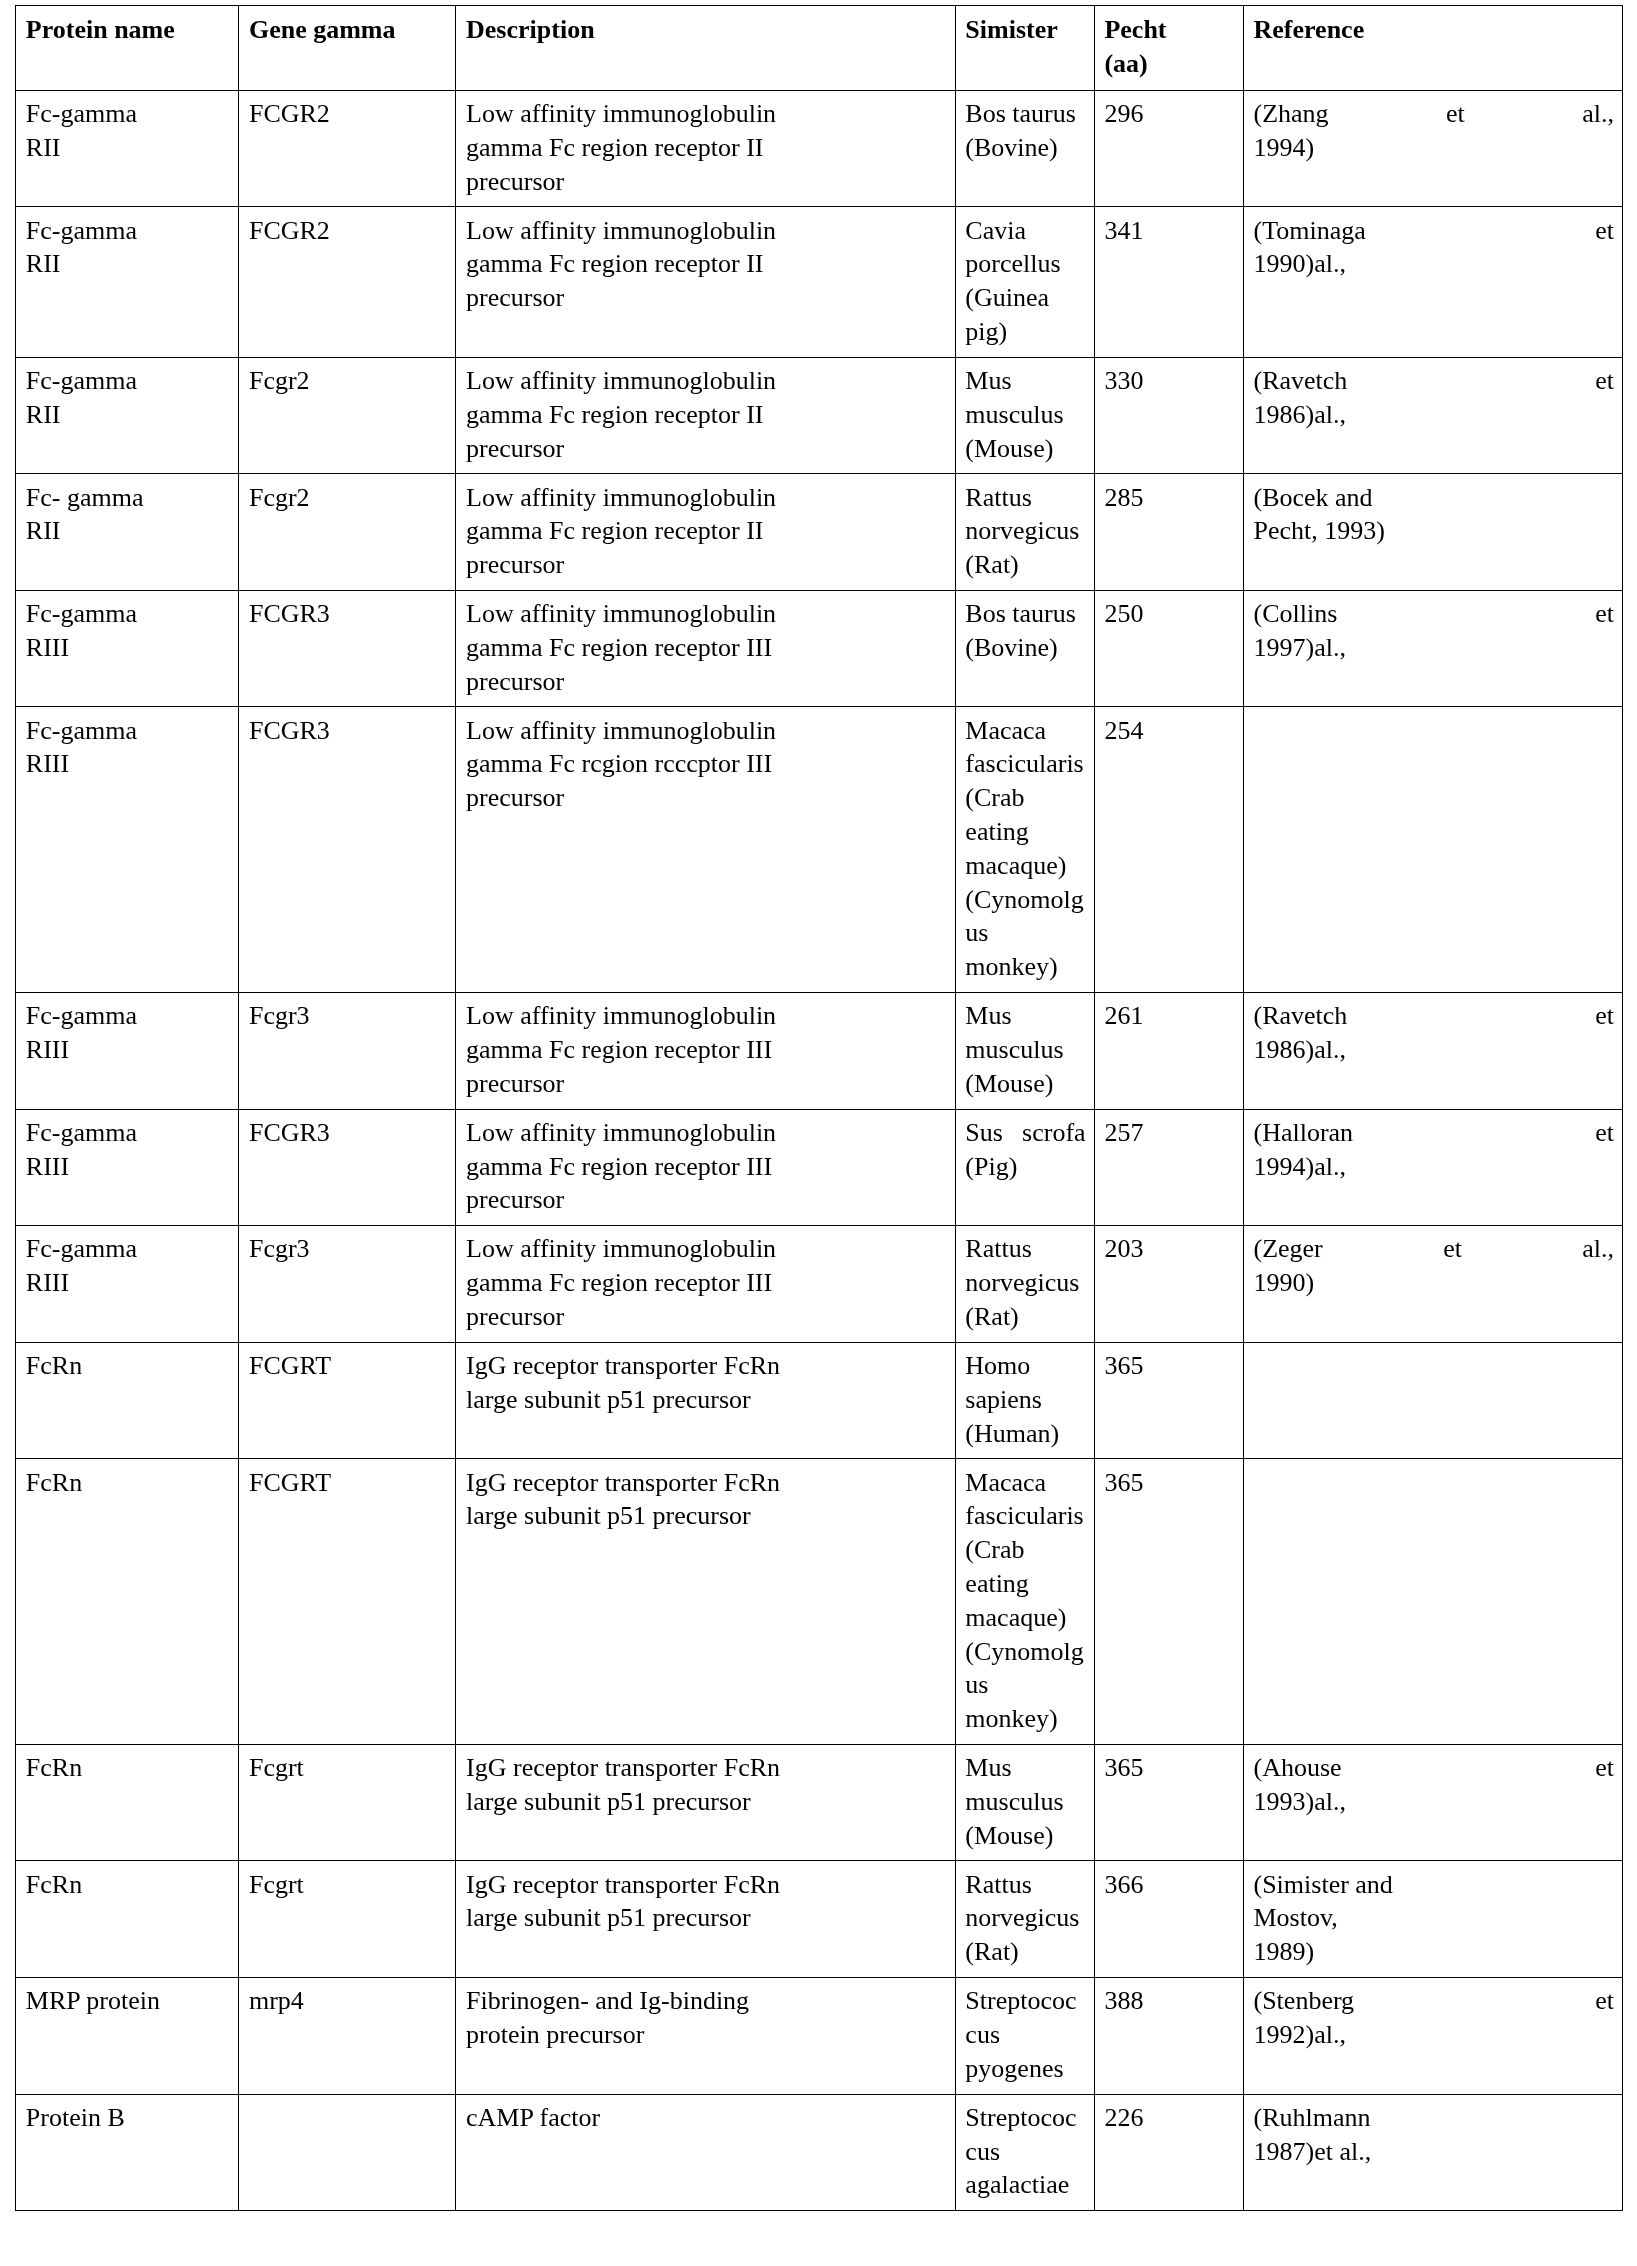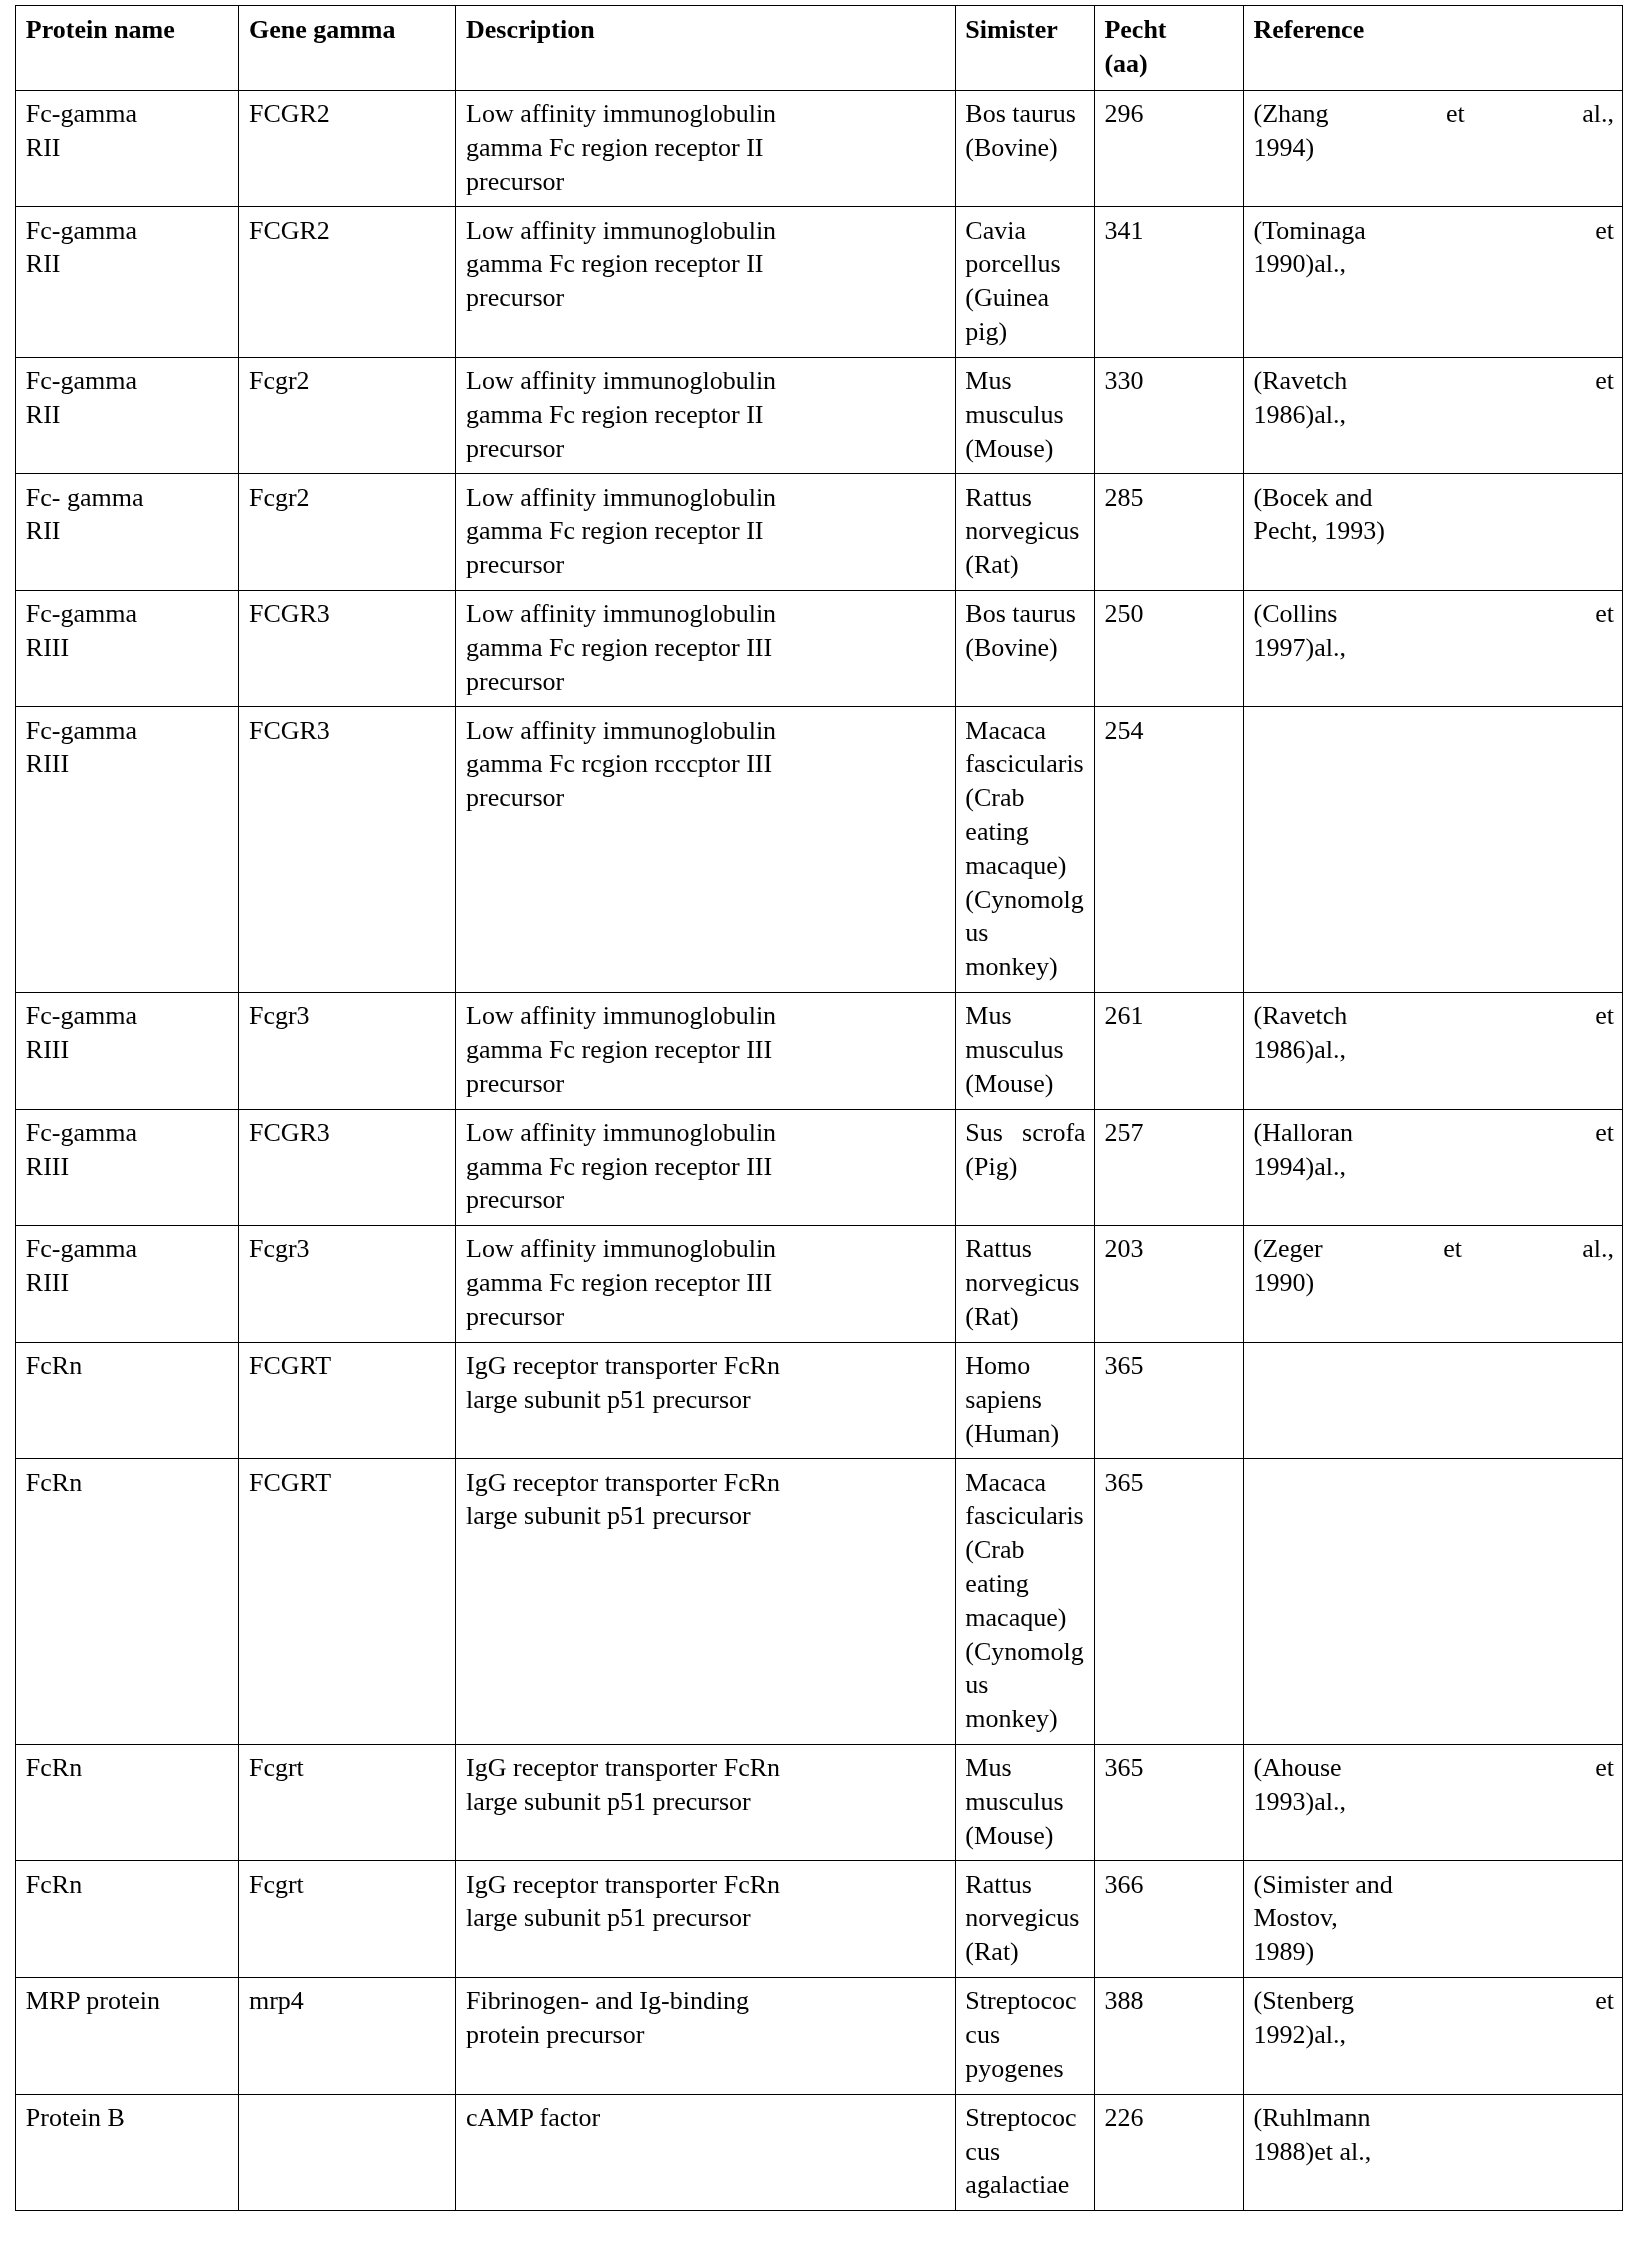--- a/index.html
+++ b/index.html
@@ -384,19 +384,19 @@
           <td class="just">
             <span class="line"><span>cAMP factor</span></span>
           </td>
           <td class="just">
             <span class="line"><span class="it">Streptococcus</span></span>
             <span class="line"><span class="it">agalactiae</span></span>
           </td>
           <td class="plain"><span class="line"><span>226</span></span></td>
           <td class="just">
             <span class="line"><span>(Ruhlmann</span></span>
-            <span class="line"><span> 1988)</span><span class="it">et al.,</span></span>
+            <span class="line"><span> 1987)</span><span class="it">et al.,</span></span>
           </td>
         </tr>
       </tbody>
   </table>
 </div>
 
 
 </body></html>

